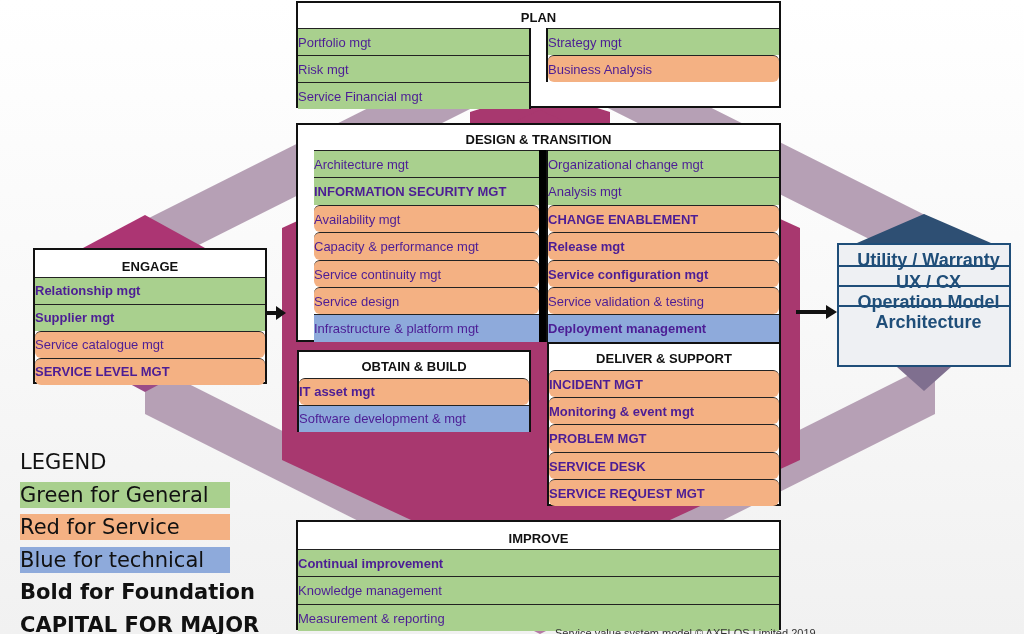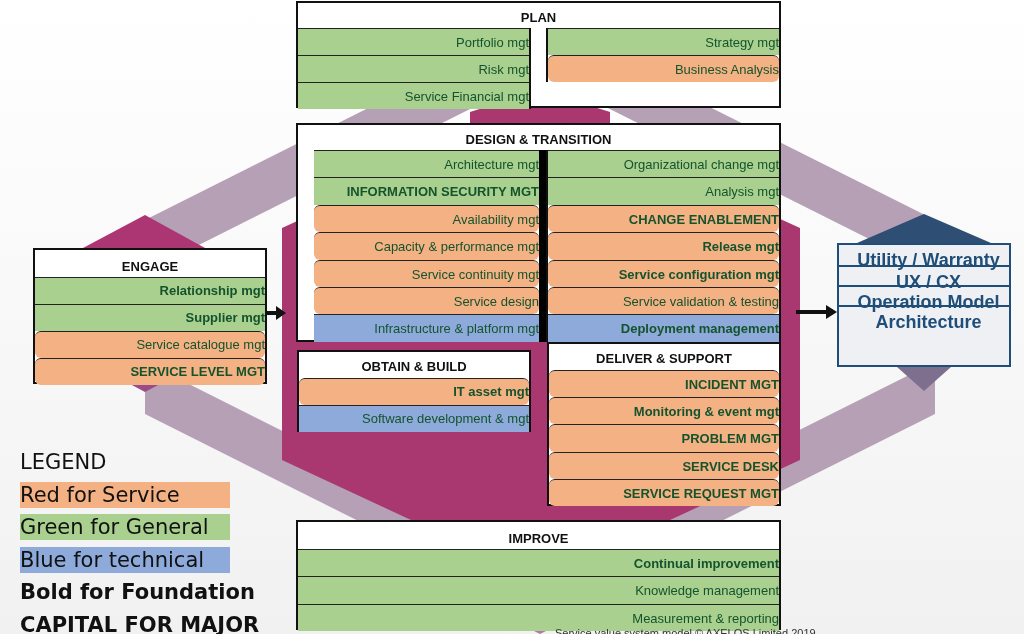--- a/index.html
+++ b/index.html
@@ -13,21 +13,21 @@
     .box {
       position: absolute; background: #fff; border: 2px solid #111;
       box-sizing: border-box;
     }
     .hdr {
       text-align: center; font-family: "Liberation Sans", sans-serif;
       font-weight: bold; font-size: 13px; color: #111; background: #fff;
       box-sizing: border-box;
     }
     .cell {
-      text-align: right; font-size: 13px; color: #14532d;
+      text-align: left; font-size: 13px; color: #4c1d95;
       border-top: 1px solid #222; box-sizing: border-box;
       white-space: nowrap; overflow: hidden;
     }
     .g { background: #a9d08e; }
     .r { background: #f4b183; border-radius: 6px; }
     .b { background: #8eaadb; }
     .bold { font-weight: bold; }
 
     .col { position: absolute; box-sizing: border-box; }
 
@@ -58,21 +58,21 @@
     #deliver .cell { height: 27.2px; line-height: 27px; }
 
     
     #improve { left: 296px; top: 520px; width: 485px; height: 110px; }
     #improve .hdr { height: 27px; line-height: 33px; }
     #improve .cell { height: 27.4px; line-height: 27px; }
 
     
     #engage { left: 33px; top: 248px; width: 234px; height: 136px; }
     #engage .hdr { height: 27px; line-height: 33px; }
-    #engage .cell { height: 27px; line-height: 26px; padding-left: 48px; }
+    #engage .cell { height: 27px; line-height: 26px; }
 
     
     #value {
       position: absolute; left: 837px; top: 243px; width: 174px; height: 124px;
       border: 2px solid #1f4e79; background: #eef0f3; box-sizing: border-box;
     }
     #value .vcell {
       height: 20px; line-height: 30px; text-align: center;
       font-family: "Liberation Sans", sans-serif; font-weight: bold;
       font-size: 18px; color: #1f4e79; border-top: 2px solid #1f4e79;
@@ -202,20 +202,20 @@
 
 <div id="value">
   <div class="vcell">Utility / Warranty</div>
   <div class="vcell">UX / CX</div>
   <div class="vcell">Operation Model</div>
   <div class="vcell">Architecture</div>
 </div>
 
 <div id="legend">
   <div class="lg"><span>LEGEND</span></div>
+  <div class="lg green"><span>Green for General</span></div>
   <div class="lg red"><span>Red for Service</span></div>
-  <div class="lg green"><span>Green for General</span></div>
   <div class="lg blue"><span>Blue for technical</span></div>
   <div class="lg boldf"><span>Bold for Foundation</span></div>
   <div class="lg cap"><span>CAPITAL FOR MAJOR</span></div>
 </div>
 
 <div id="caption">Service value system model © AXELOS Limited 2019</div>
 
 </body></html>

